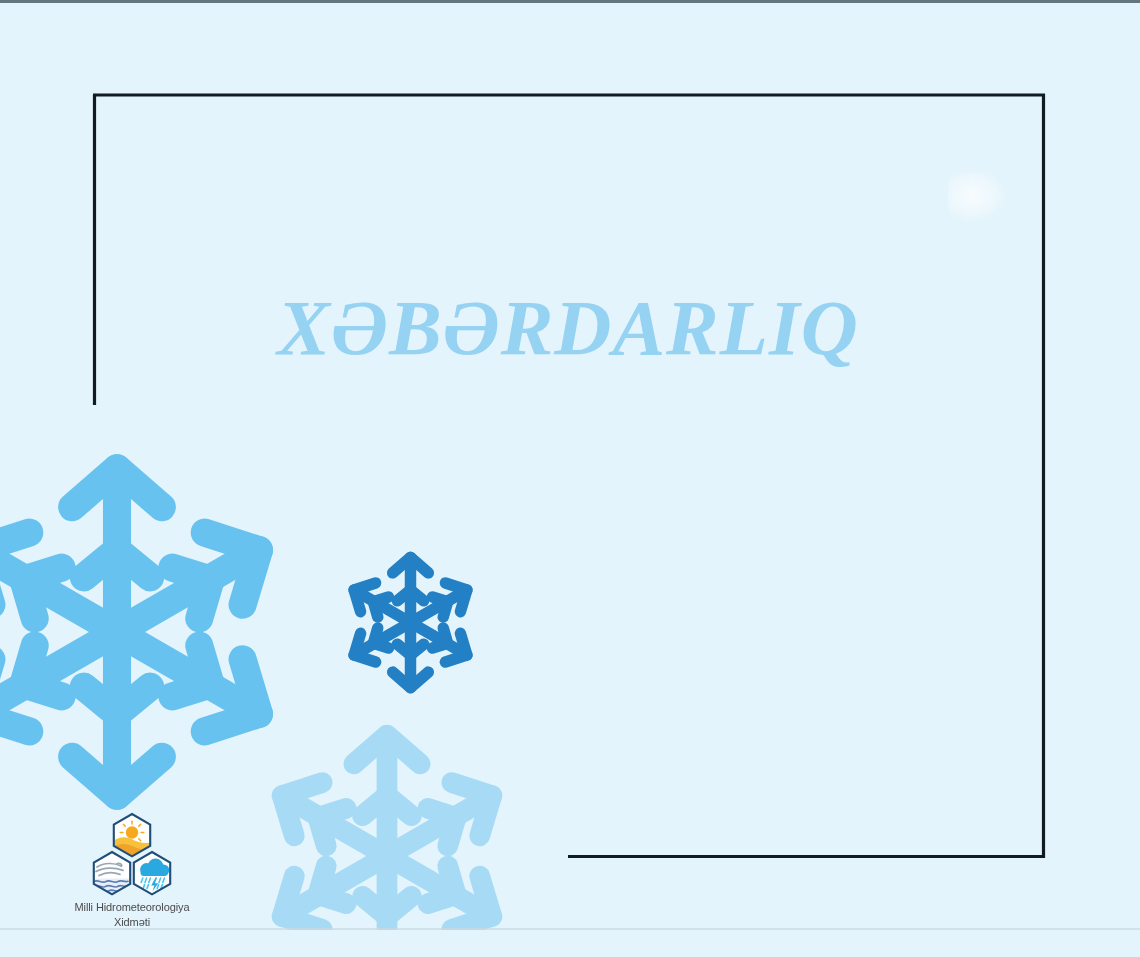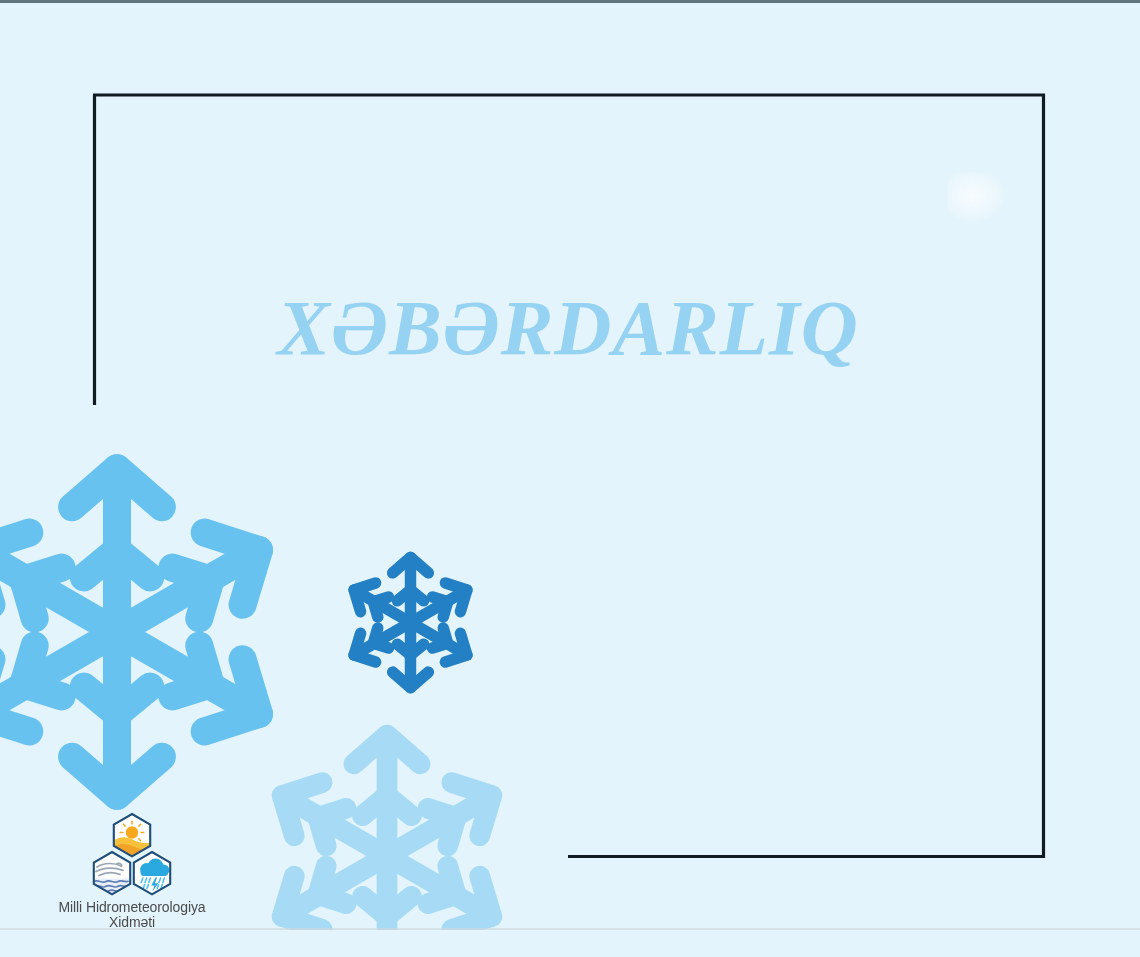--- a/index.html
+++ b/index.html
@@ -80,21 +80,21 @@
   }
   .logo-mark {
     width: 96px;
     height: 86px;
     margin: 0 auto;
     display: block;
   }
   .logo-text {
     margin-top: 2px;
     font-family: "Liberation Sans", sans-serif;
-    font-size: 14px;
+    font-size: 11px;
     line-height: 15px;
     color: #4b4b4b;
     letter-spacing: -0.1px;
   }
   .logo-text .l2 { display: block; }
 </style>
 </head>
 <body>
 
 <div id="poster">

